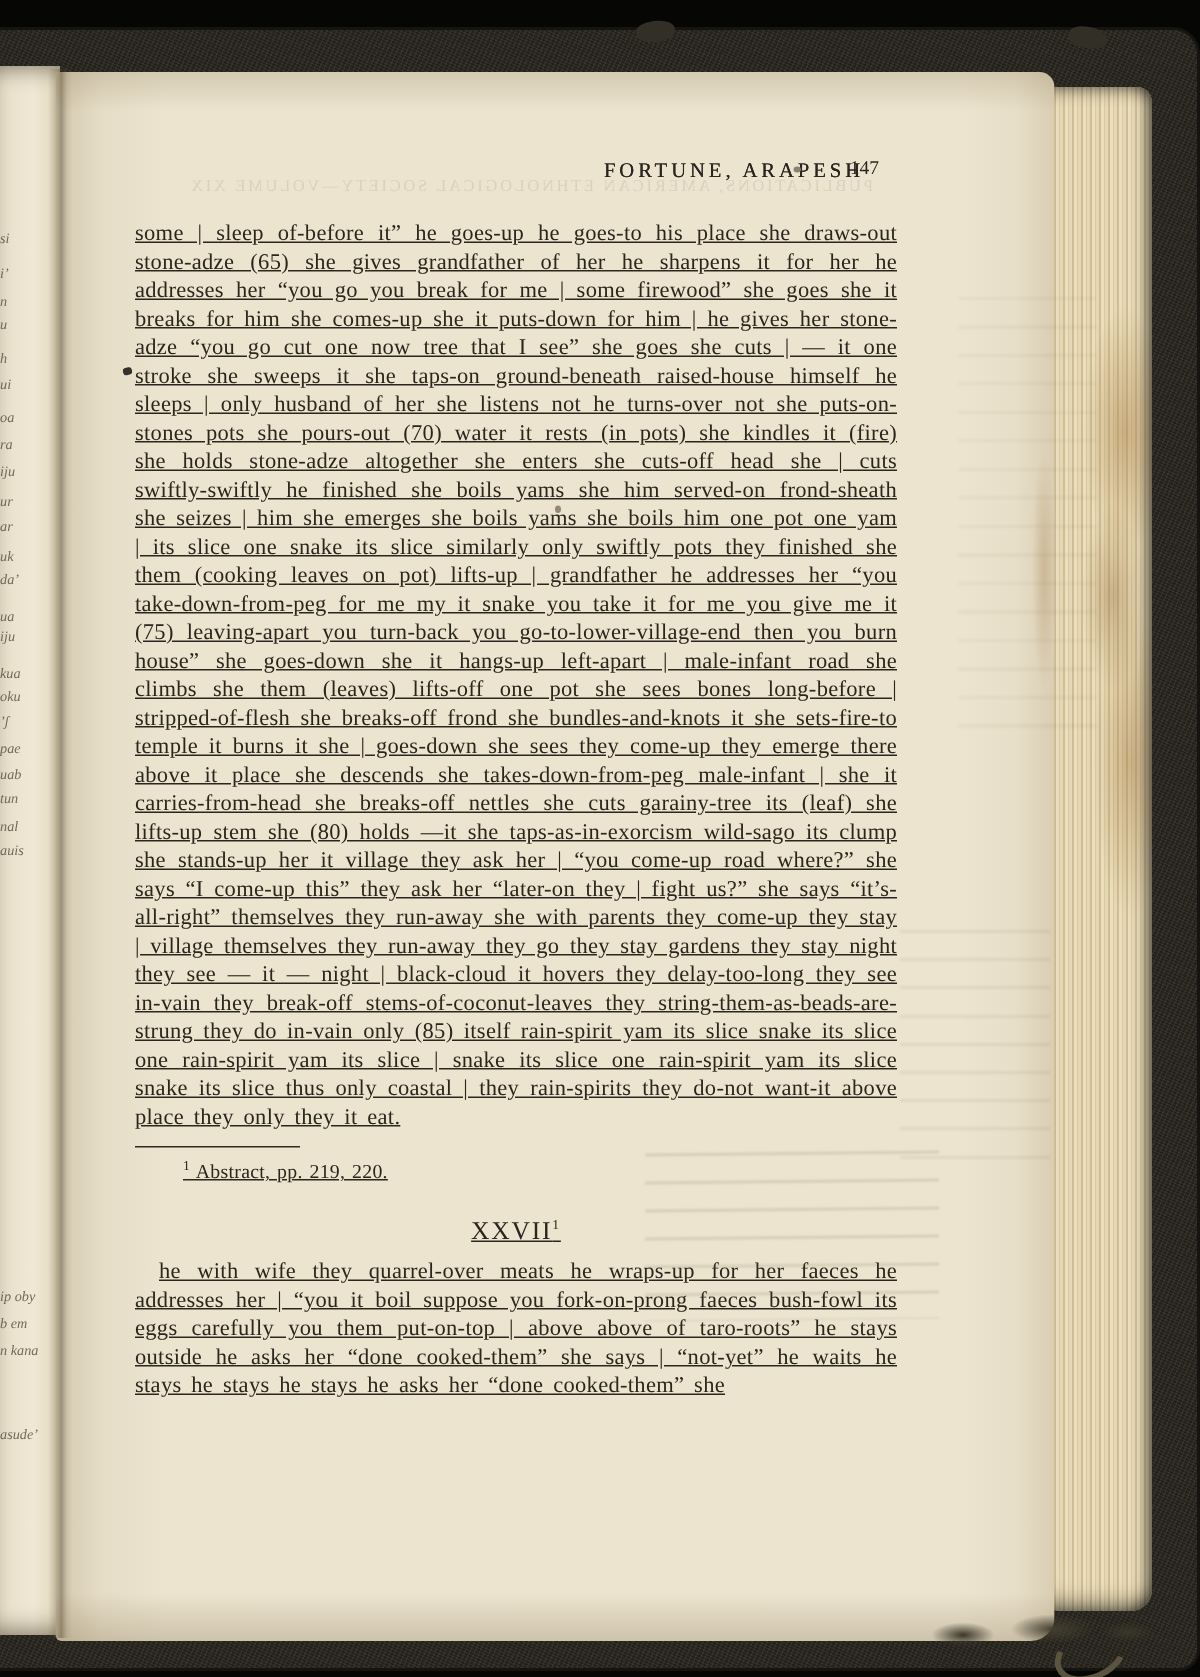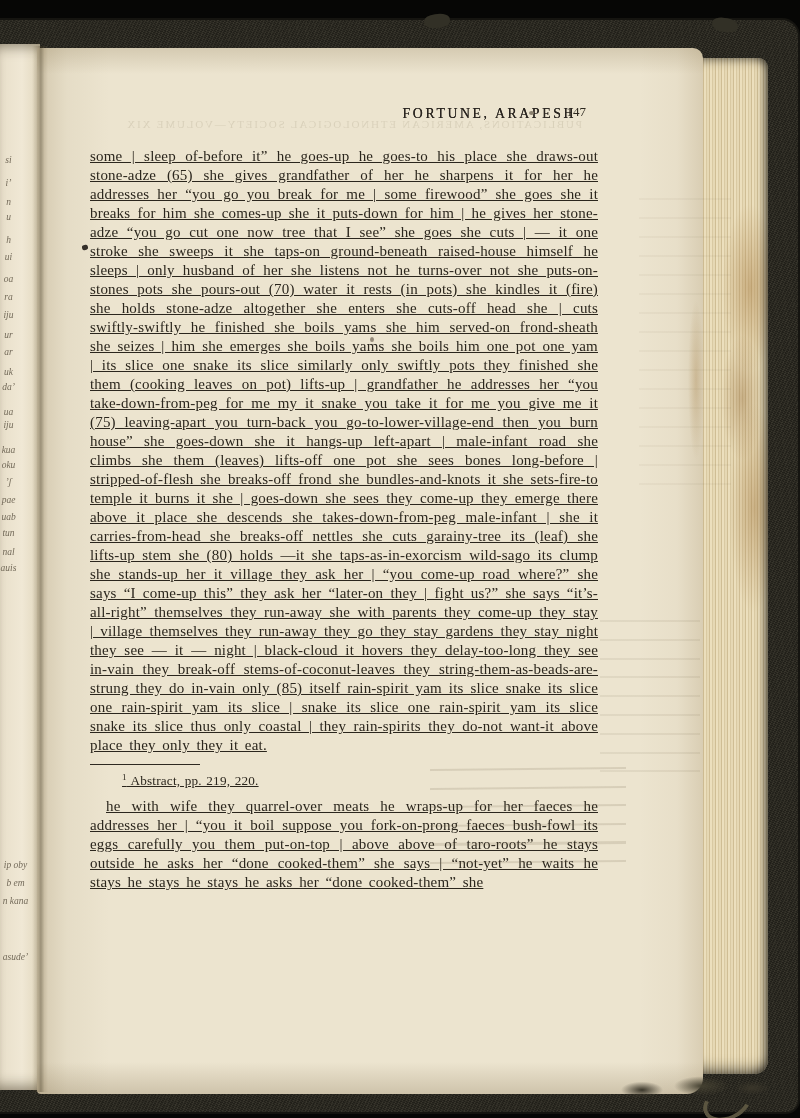--- a/index.html
+++ b/index.html
@@ -65,21 +65,21 @@
   .body-par{font-size:15px;line-height:19px;text-align:justify;
     letter-spacing:.2px;word-spacing:2.6px;margin:0;}
   .footnote-rule{width:110px;height:0;border-top:1.4px solid #2e2921;margin:9px 0 0 0;}
   .footnote{font-size:13.2px;margin:7px 0 0 32px;letter-spacing:.2px;word-spacing:1px;}
   .footnote sup,.section-heading sup{font-size:9px;}
   .section-heading{text-align:center;font-size:17px;letter-spacing:1.2px;margin-top:22px;color:#2b261d;}
   .section-par{font-size:15px;line-height:19px;text-align:justify;text-indent:16px;
     letter-spacing:.2px;word-spacing:2.6px;margin:8px 0 0 0;}
 
   
-  .margin-frag{position:absolute;left:0;width:17px;text-align:center;
+  .margin-frag{position:absolute;left:0;width:17px;text-align:left;
     font-style:italic;font-size:9.5px;color:#5c5343;opacity:.85;line-height:10px;}
   .margin-frag.wide{width:31px;}
 
   
   .ghost{position:absolute;filter:blur(.6px);pointer-events:none;}
   .ghost-a{left:430px;top:768px;width:196px;height:112px;transform:skewY(-.6deg);
     background:repeating-linear-gradient(180deg, rgba(105,92,64,.16) 0 2.2px, rgba(0,0,0,0) 2.2px 18.6px);}
   .ghost-b{left:600px;top:620px;width:100px;height:168px;
     background:repeating-linear-gradient(180deg, rgba(105,92,64,.09) 0 2px, rgba(0,0,0,0) 2px 18.8px);}
   .ghost-c{left:602px;top:150px;width:92px;height:290px;
@@ -152,20 +152,21 @@
       <span class="page-number">147</span>
     </div>
 
     <div class="text-column">
       <p class="body-par">some | sleep of-before it” he goes-up he goes-to his place she draws-out stone-adze (65) she gives grandfather of her he sharpens it for her he addresses her “you go you break for me | some firewood” she goes she it breaks for him she comes-up she it puts-down for him | he gives her stone-adze “you go cut one now tree that I see” she goes she cuts | — it one stroke she sweeps it she taps-on ground-beneath raised-house himself he sleeps | only husband of her she listens not he turns-over not she puts-on-stones pots she pours-out (70) water it rests (in pots) she kindles it (fire) she holds stone-adze altogether she enters she cuts-off head she | cuts swiftly-swiftly he finished she boils yams she him served-on frond-sheath she seizes | him she emerges she boils yams she boils him one pot one yam | its slice one snake its slice similarly only swiftly pots they finished she them (cooking leaves on pot) lifts-up | grandfather he addresses her “you take-down-from-peg for me my it snake you take it for me you give me it (75) leaving-apart you turn-back you go-to-lower-village-end then you burn house” she goes-down she it hangs-up left-apart | male-infant road she climbs she them (leaves) lifts-off one pot she sees bones long-before | stripped-of-flesh she breaks-off frond she bundles-and-knots it she sets-fire-to temple it burns it she | goes-down she sees they come-up they emerge there above it place she descends she takes-down-from-peg male-infant | she it carries-from-head she breaks-off nettles she cuts garainy-tree its (leaf) she lifts-up stem she (80) holds —it she taps-as-in-exorcism wild-sago its clump she stands-up her it village they ask her | “you come-up road where?” she says “I come-up this” they ask her “later-on they | fight us?” she says “it’s-all-right” themselves they run-away she with parents they come-up they stay | village themselves they run-away they go they stay gardens they stay night they see — it — night | black-cloud it hovers they delay-too-long they see in-vain they break-off stems-of-coconut-leaves they string-them-as-beads-are-strung they do in-vain only (85) itself rain-spirit yam its slice snake its slice one rain-spirit yam its slice | snake its slice one rain-spirit yam its slice snake its slice thus only coastal | they rain-spirits they do-not want-it above place they only they it eat.</p>
 
       <div class="footnote-rule"></div>
 
       <p class="footnote"><sup>1</sup><span> Abstract, pp. 219, 220.</span></p>
 
+      <div class="section-heading"><span>XXVII</span><sup>1</sup></div>
 
       <p class="section-par">he with wife they quarrel-over meats he wraps-up for her faeces he addresses her | “you it boil suppose you fork-on-prong faeces bush-fowl its eggs carefully you them put-on-top | above above of taro-roots” he stays outside he asks her “done cooked-them” she says | “not-yet” he waits he stays he stays he stays he asks her “done cooked-them” she</p>
     </div>
 
     <div class="ghost ghost-c"></div>
   </div>
 
   <div class="crease"></div>
 
   <div class="ghost ghost-a"></div>

